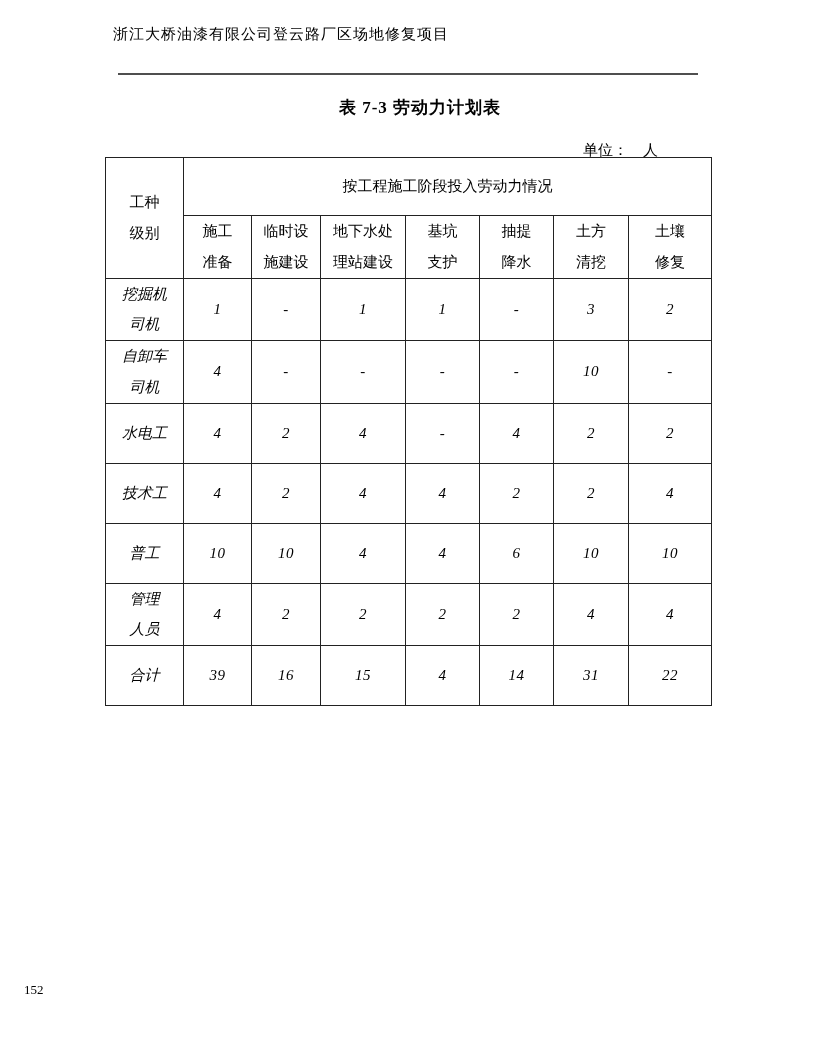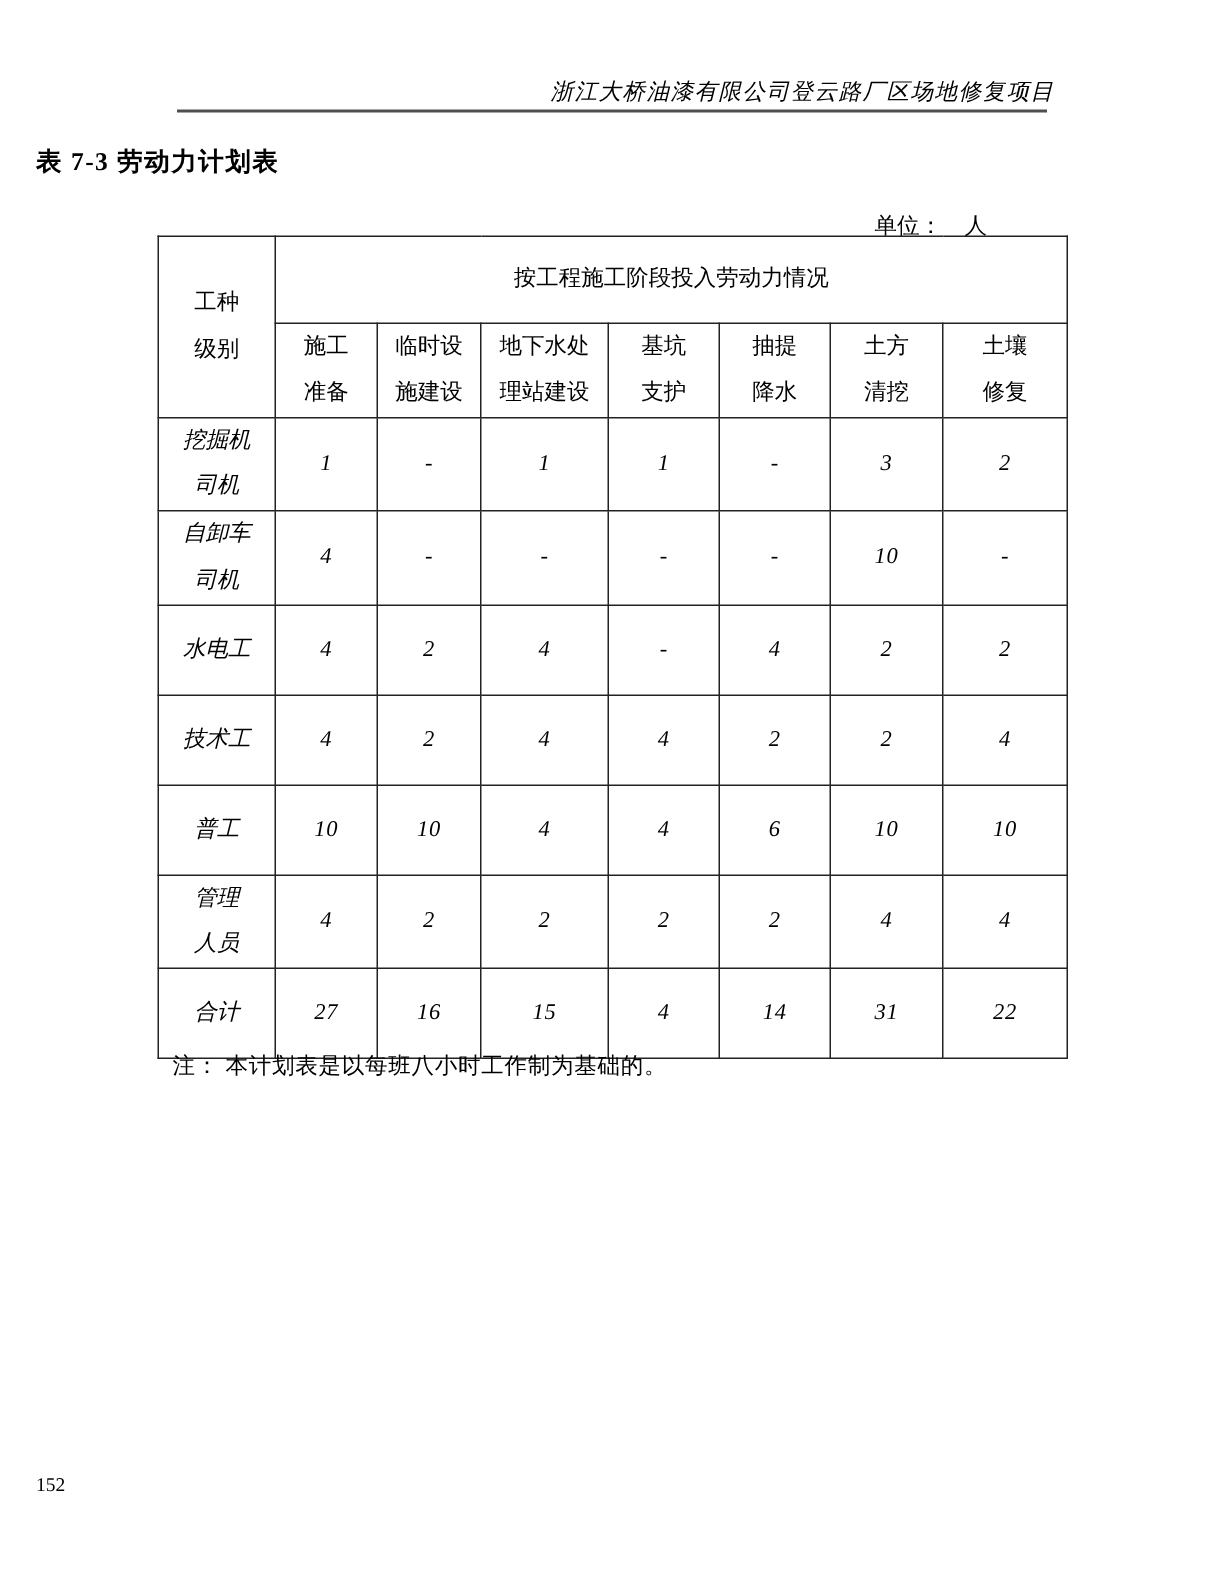--- a/index.html
+++ b/index.html
@@ -10,35 +10,35 @@
     color: #000;
   }
   .page {
     position: relative;
     width: 816px; height: 1056px;
     background: #ffffff;
     overflow: hidden;
   }
   .doc-header {
     position: absolute;
-    top: 52px; left: 113px; width: 590px;
-    text-align: right;
+    top: 25px; left: 113px; width: 590px;
+    text-align: left;
     font-size: 15px;
     letter-spacing: 1px;
     white-space: pre;
-    font-style: italic;
   }
   .header-rule {
     position: absolute;
     top: 73px; left: 118px; width: 580px; height: 2px;
     background: #4f4f4f;
   }
   .doc-title {
     position: absolute;
     top: 96px; left: 24px; width: 792px;
+    text-align: center;
     font-size: 17px;
     font-weight: bold;
     letter-spacing: 1px;
     white-space: pre;
   }
   .unit-label {
     position: absolute;
     top: 141px; left: 583px;
     font-size: 15px;
     white-space: pre;
@@ -192,28 +192,27 @@
           <td class="cell-value">4</td>
           <td class="cell-value">2</td>
           <td class="cell-value">2</td>
           <td class="cell-value">2</td>
           <td class="cell-value">2</td>
           <td class="cell-value">4</td>
           <td class="cell-value">4</td>
         </tr>
         <tr>
           <td class="row-label">合计</td>
-          <td class="cell-value">27</td>
+          <td class="cell-value">39</td>
           <td class="cell-value">16</td>
           <td class="cell-value">15</td>
           <td class="cell-value">4</td>
           <td class="cell-value">14</td>
           <td class="cell-value">31</td>
           <td class="cell-value">22</td>
         </tr>
       </tbody>
   </table>
 
-  <div class="doc-note">注： 本计划表是以每班八小时工作制为基础的。</div>
 
   <div class="page-number">152</div>
 
 </div>
 
 </body></html>

